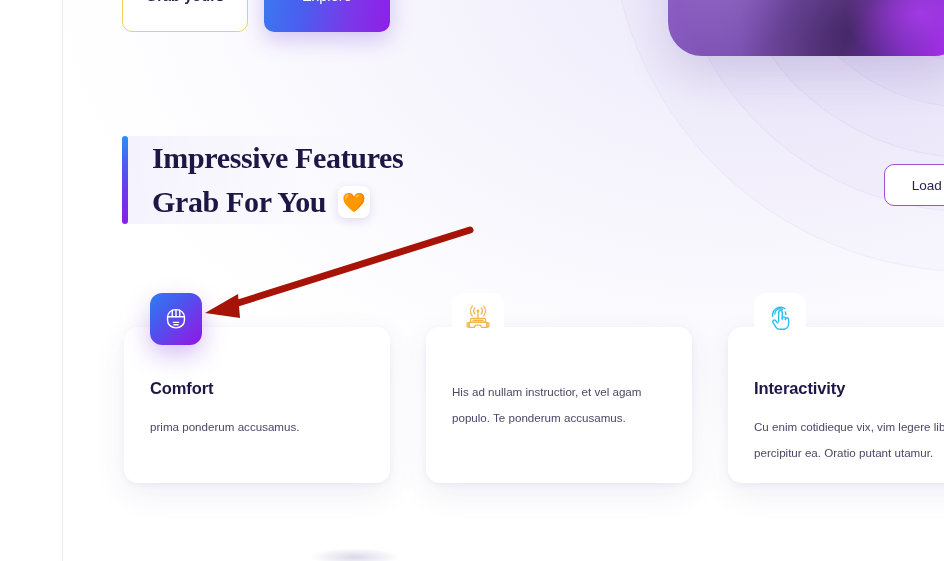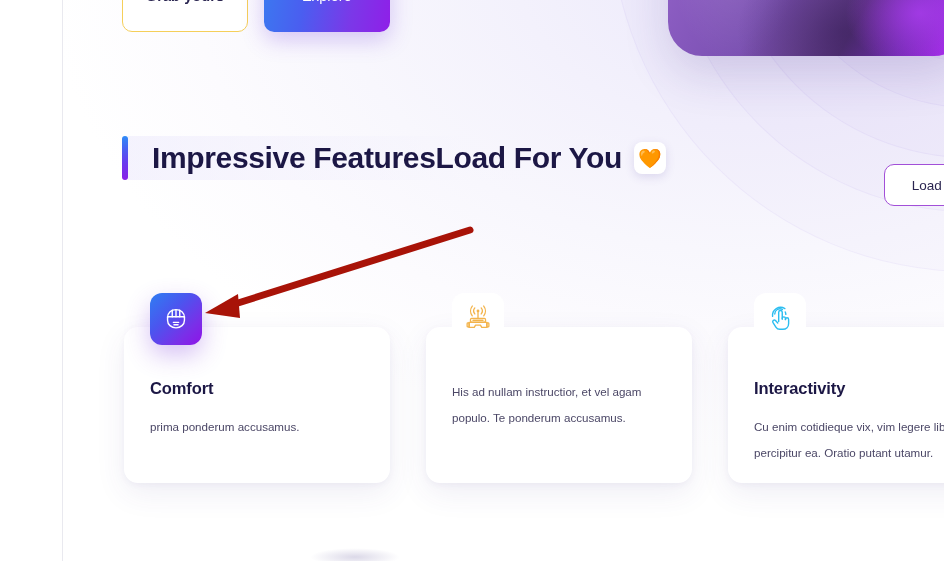--- a/index.html
+++ b/index.html
@@ -108,21 +108,21 @@
     z-index:4;
   }
   #accent-bar {
     width:6px;
     border-radius:4px;
     background:linear-gradient(180deg, #2e8cf7 0%, #4a5ff2 30%, #6a39ee 62%, #8a1fe6 100%);
   }
   #heading-text {
     padding-left:24px;
     background:linear-gradient(90deg, rgba(236,233,252,0.55) 0%, rgba(246,245,253,0.25) 62%, rgba(255,255,255,0) 100%);
-    display:flex; flex-direction:row; justify-content:space-between;
+    display:flex; flex-direction:column; justify-content:space-between;font-family:Liberation Serif, serif;
   }
   .headline {
     font-size:30px;
     font-weight:700;
     color:#1c1745;
     letter-spacing:-0.35px;
     line-height:44px;
     white-space:nowrap;
     display:flex; align-items:center;
   }
@@ -237,21 +237,21 @@
     <div class="btn" id="btn-explore">Explore</div>
   </div>
 
   <div id="heading-block">
     <div id="accent-bar"></div>
     <div id="heading-text">
       <div class="headline">
         <span>Impressive Features</span>
       </div>
       <div class="headline">
-        <span>Load For You</span>
+        <span>Grab For You</span>
         <span id="heart-chip">🧡</span>
       </div>
     </div>
   </div>
 
   <div id="btn-load">Load more</div>
 
   <div id="cards">
 
     <div class="card">

